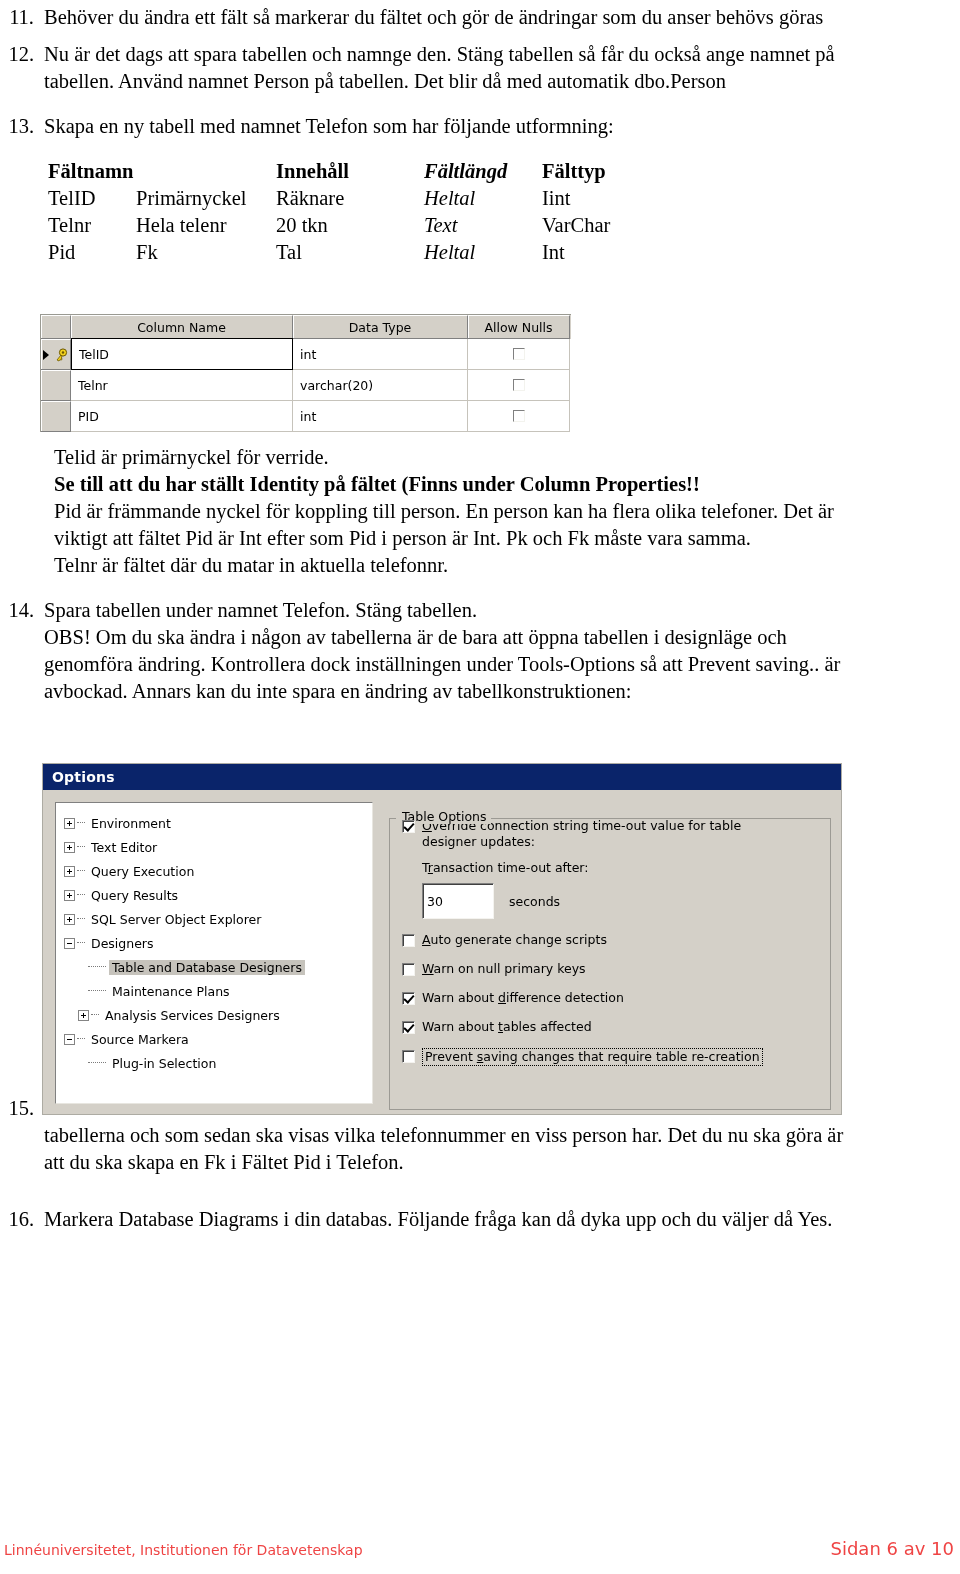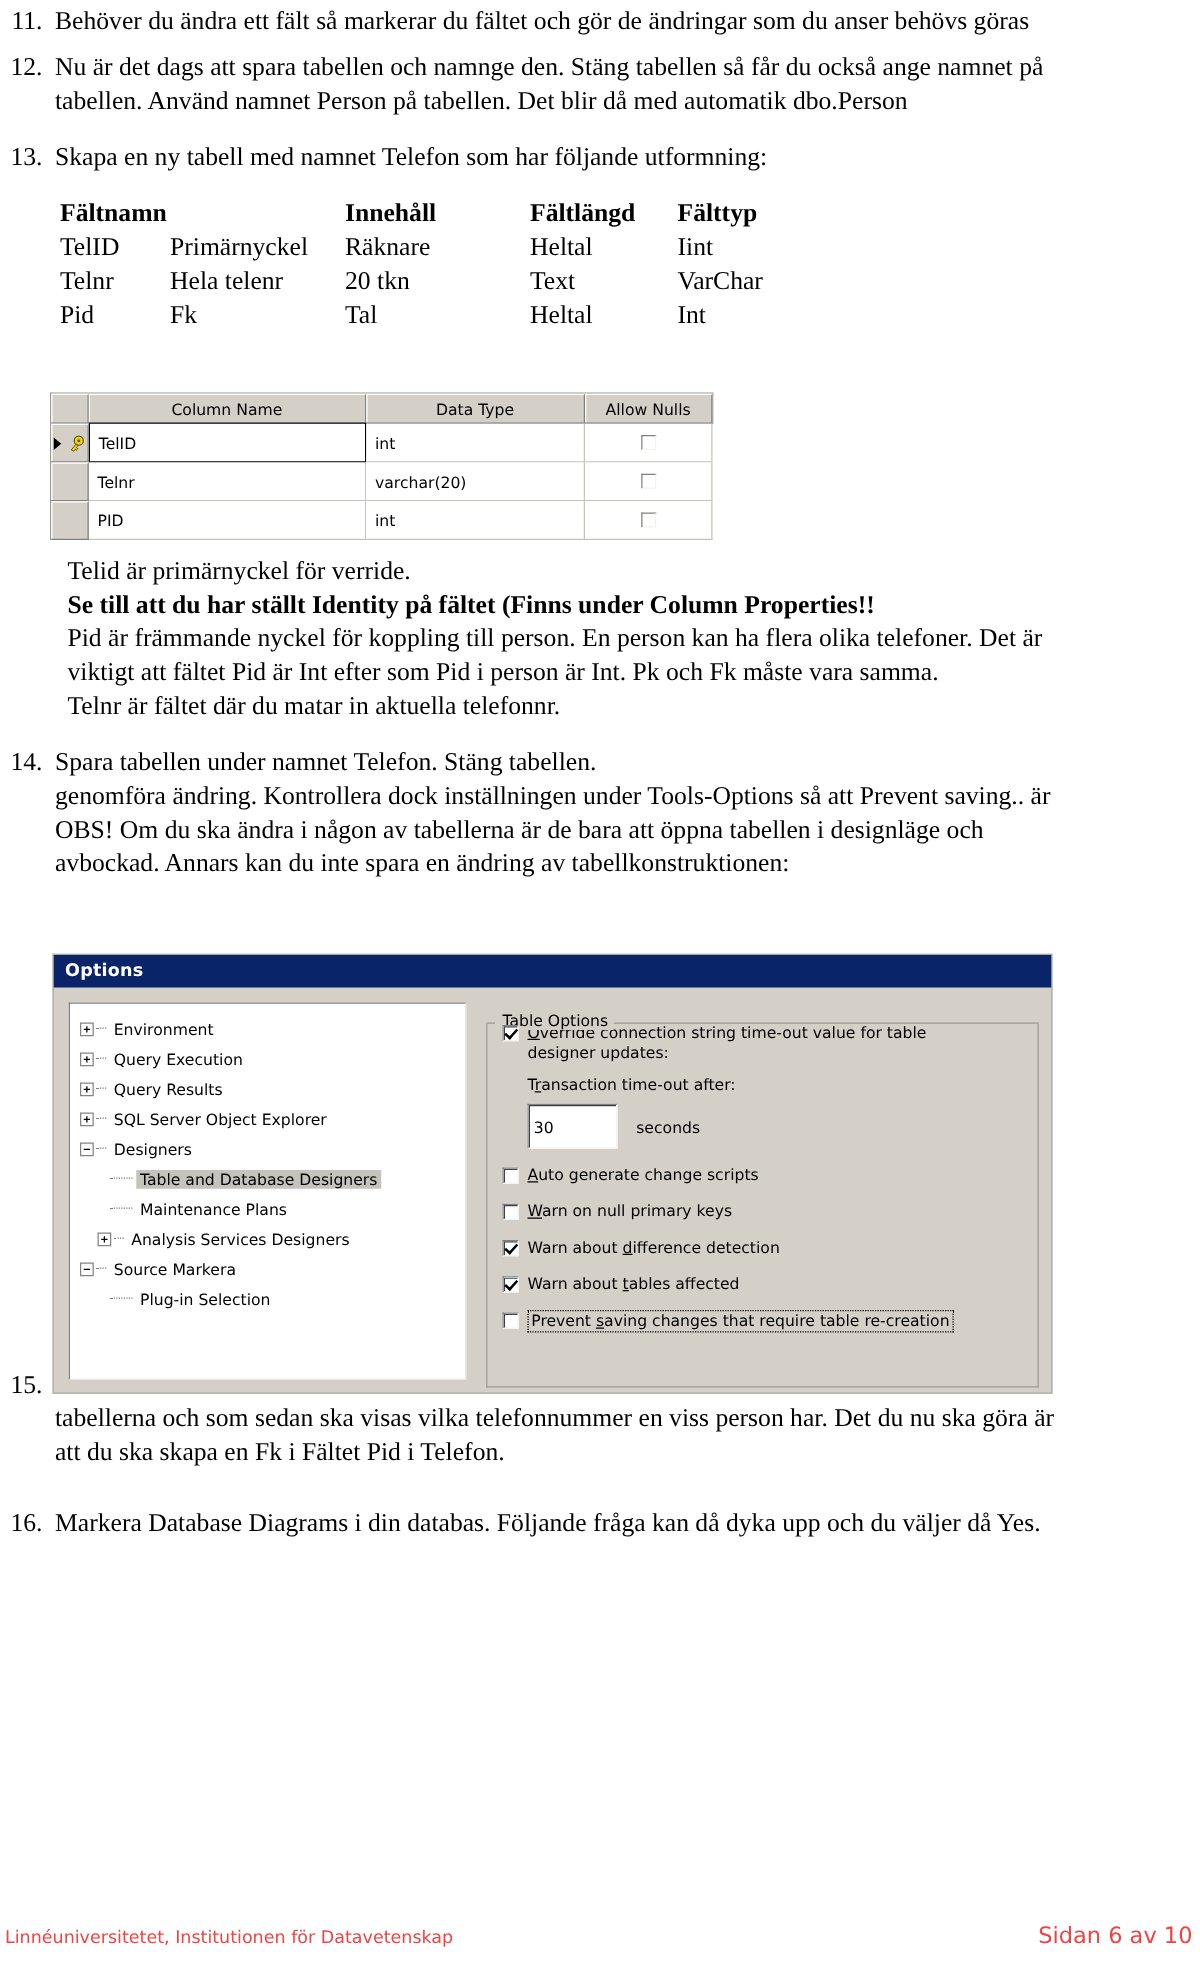--- a/index.html
+++ b/index.html
@@ -62,21 +62,21 @@
   .spec-table td, .spec-table th {
     padding: 0 0 0 0;
     text-align: left;
     vertical-align: top;
     font-weight: normal;
   }
   .spec-table thead th { font-weight: bold; }
   .spec-table .c0 { width: 88px; }
   .spec-table .c1 { width: 140px; }
   .spec-table .c2 { width: 148px; }
-  .spec-table .c3 { width: 118px; }
+  .spec-table .c3 { width: 118px; font-style: italic; }
   .spec-table .c4 { width: 120px; }
 
   
   .designer {
     position: absolute;
     left: 40px;
     top: 314px;
     width: 530px;
     font-family: "DejaVu Sans", "Liberation Sans", sans-serif;
     font-size: 12.5px;
@@ -431,22 +431,22 @@
     <div class="para">viktigt att fältet Pid är Int efter som Pid i person är Int. Pk och Fk måste vara samma.</div>
     <div class="para">Telnr är fältet där du matar in aktuella telefonnr.</div>
   </div>
 
   <div class="gap-md"></div>
 
   <div class="item">
     <div class="num">14.</div>
     <div class="body">
       <div>Spara tabellen under namnet Telefon. Stäng tabellen.</div>
+      <div>OBS! Om du ska ändra i någon av tabellerna är de bara att öppna tabellen i designläge och</div>
       <div>genomföra ändring. Kontrollera dock inställningen under Tools-Options så att Prevent saving.. är</div>
-      <div>OBS! Om du ska ändra i någon av tabellerna är de bara att öppna tabellen i designläge och</div>
       <div>avbockad. Annars kan du inte spara en ändring av tabellkonstruktionen:</div>
     </div>
   </div>
 
   <div style="height:390px;"></div>
 
   <div class="item">
     <div class="num">15.</div>
     <div class="body">
       <div>Mellan tabellen Person och Telefon finns fältet Pid i Telefon som ska hålla samman de båda</div>
@@ -518,20 +518,25 @@
 
     <div class="tree-pane">
       <div class="tnode">
         <span class="pm plus"></span>
         <span class="dashline"></span>
         <span class="tlabel">Environment</span>
       </div>
       <div class="tnode">
         <span class="pm plus"></span>
         <span class="dashline"></span>
+        <span class="tlabel">Text Editor</span>
+      </div>
+      <div class="tnode">
+        <span class="pm plus"></span>
+        <span class="dashline"></span>
         <span class="tlabel">Query Execution</span>
       </div>
       <div class="tnode">
         <span class="pm plus"></span>
         <span class="dashline"></span>
         <span class="tlabel">Query Results</span>
       </div>
       <div class="tnode">
         <span class="pm plus"></span>
         <span class="dashline"></span>

